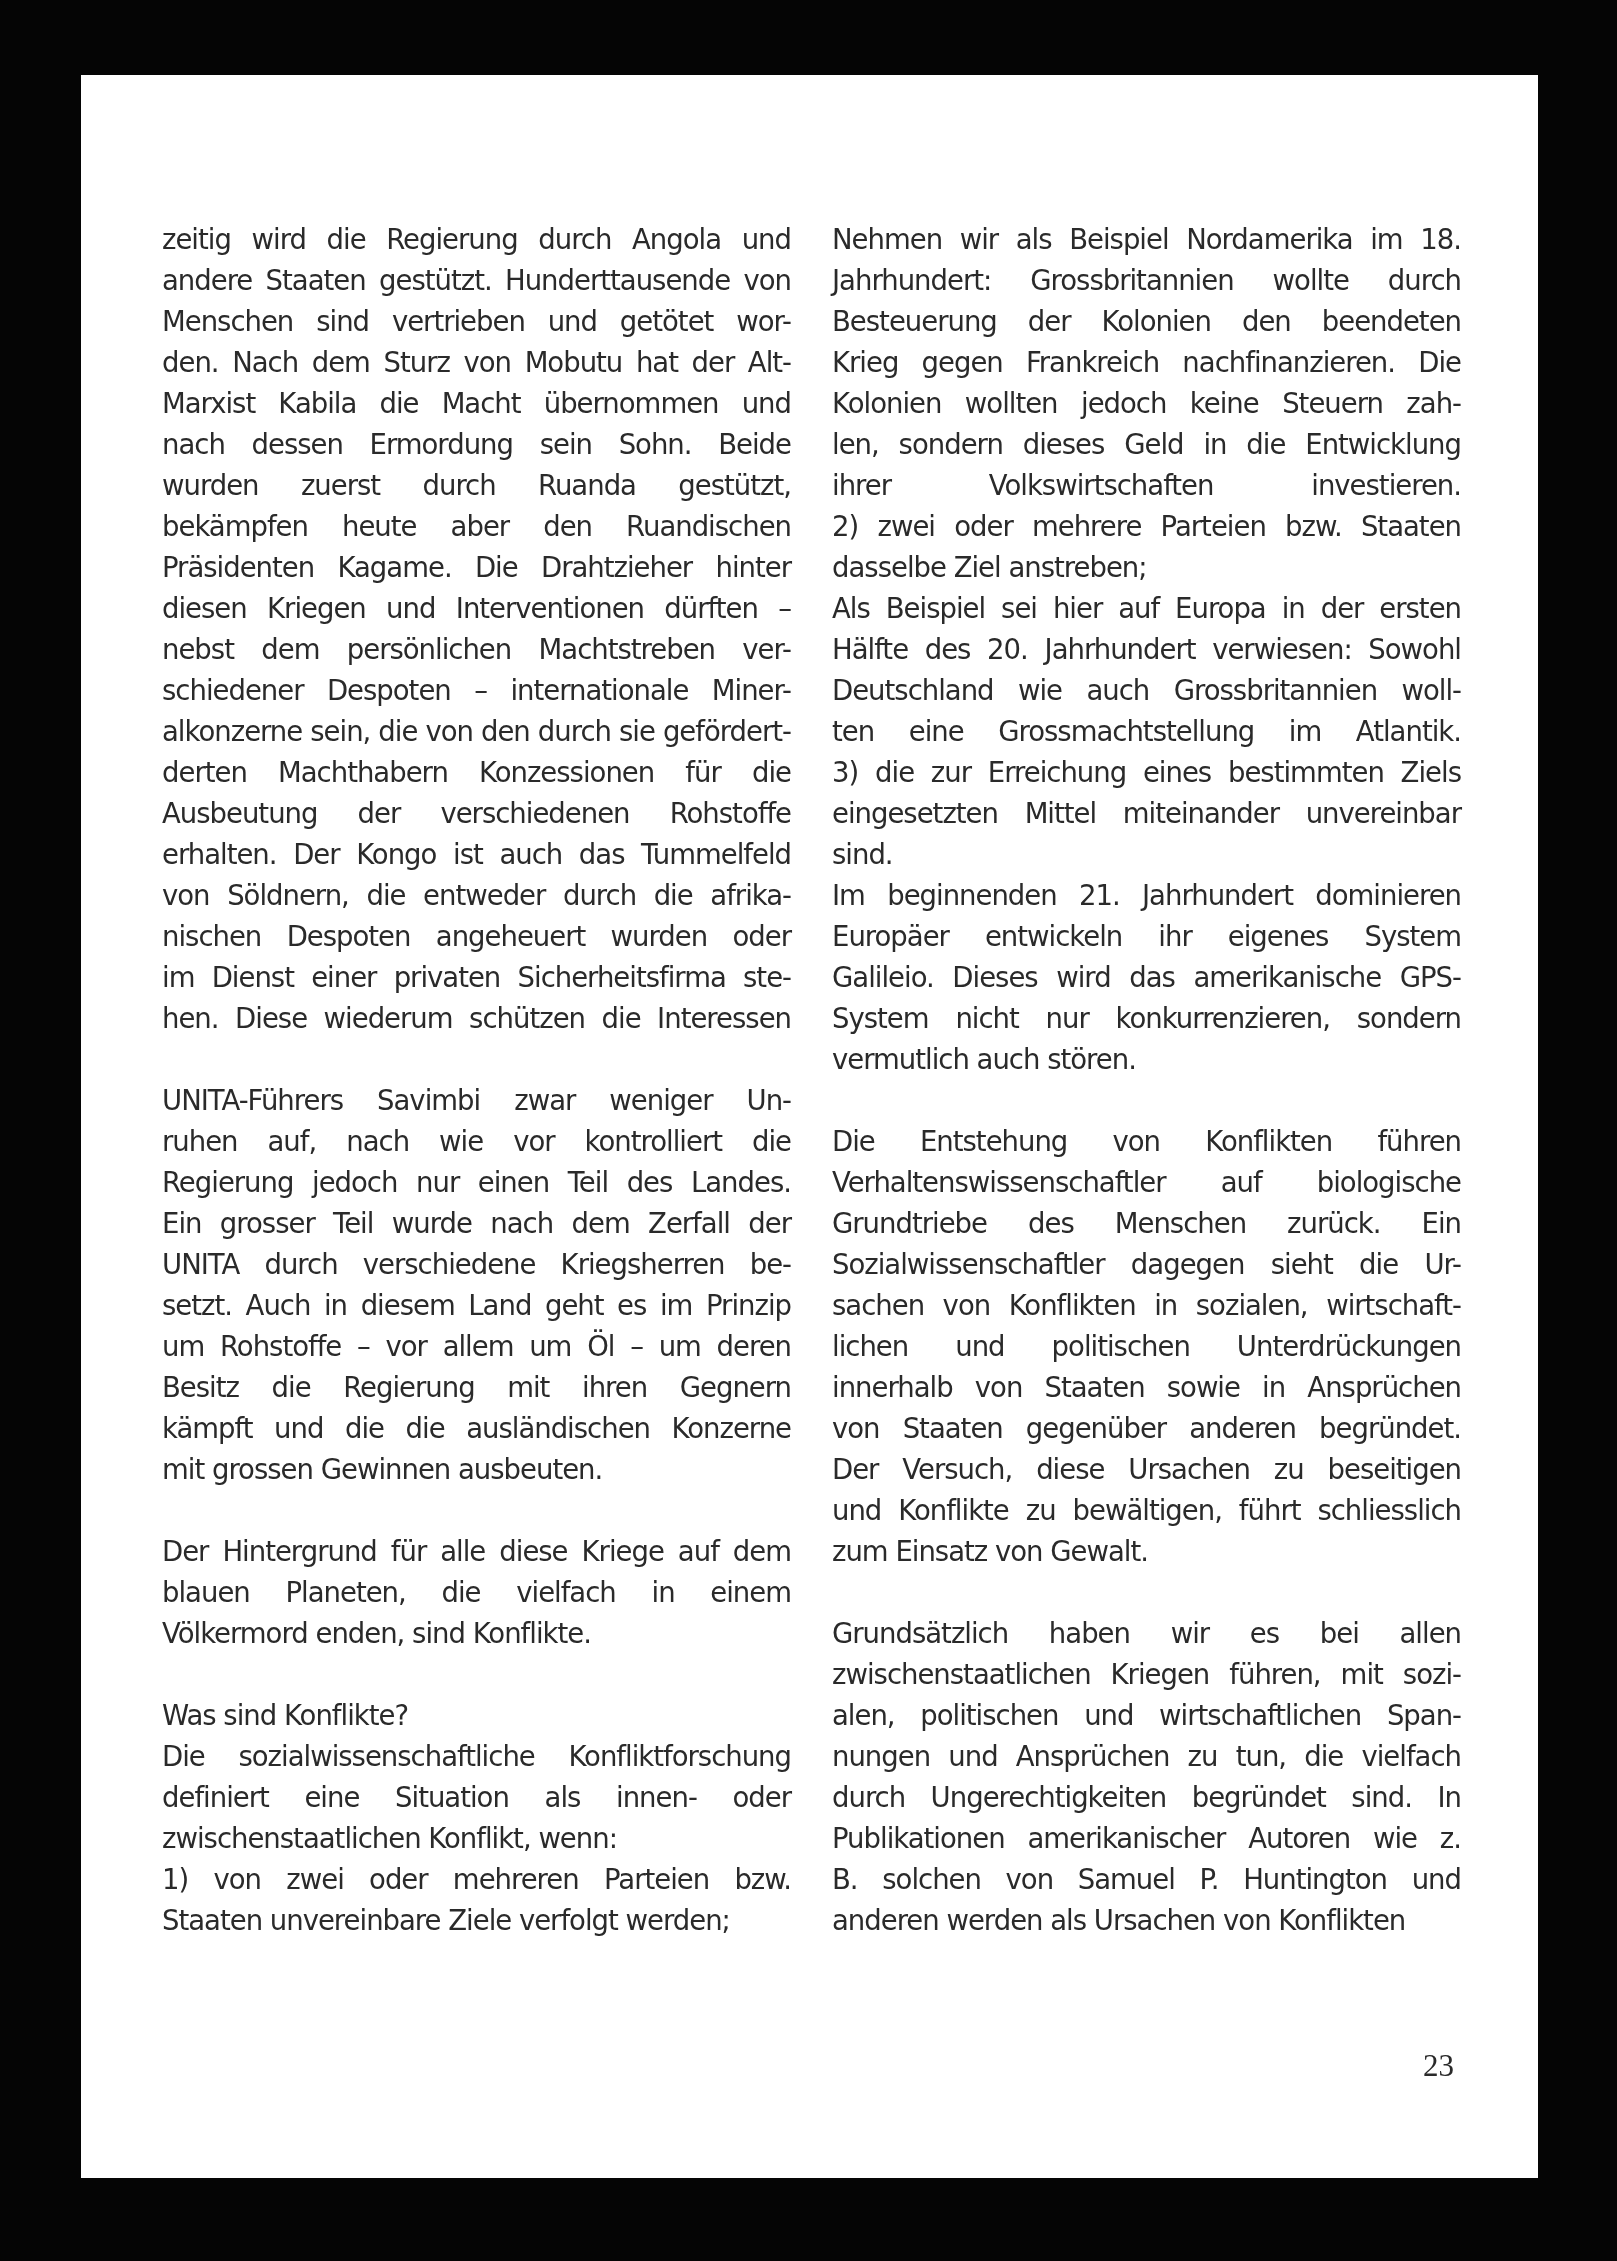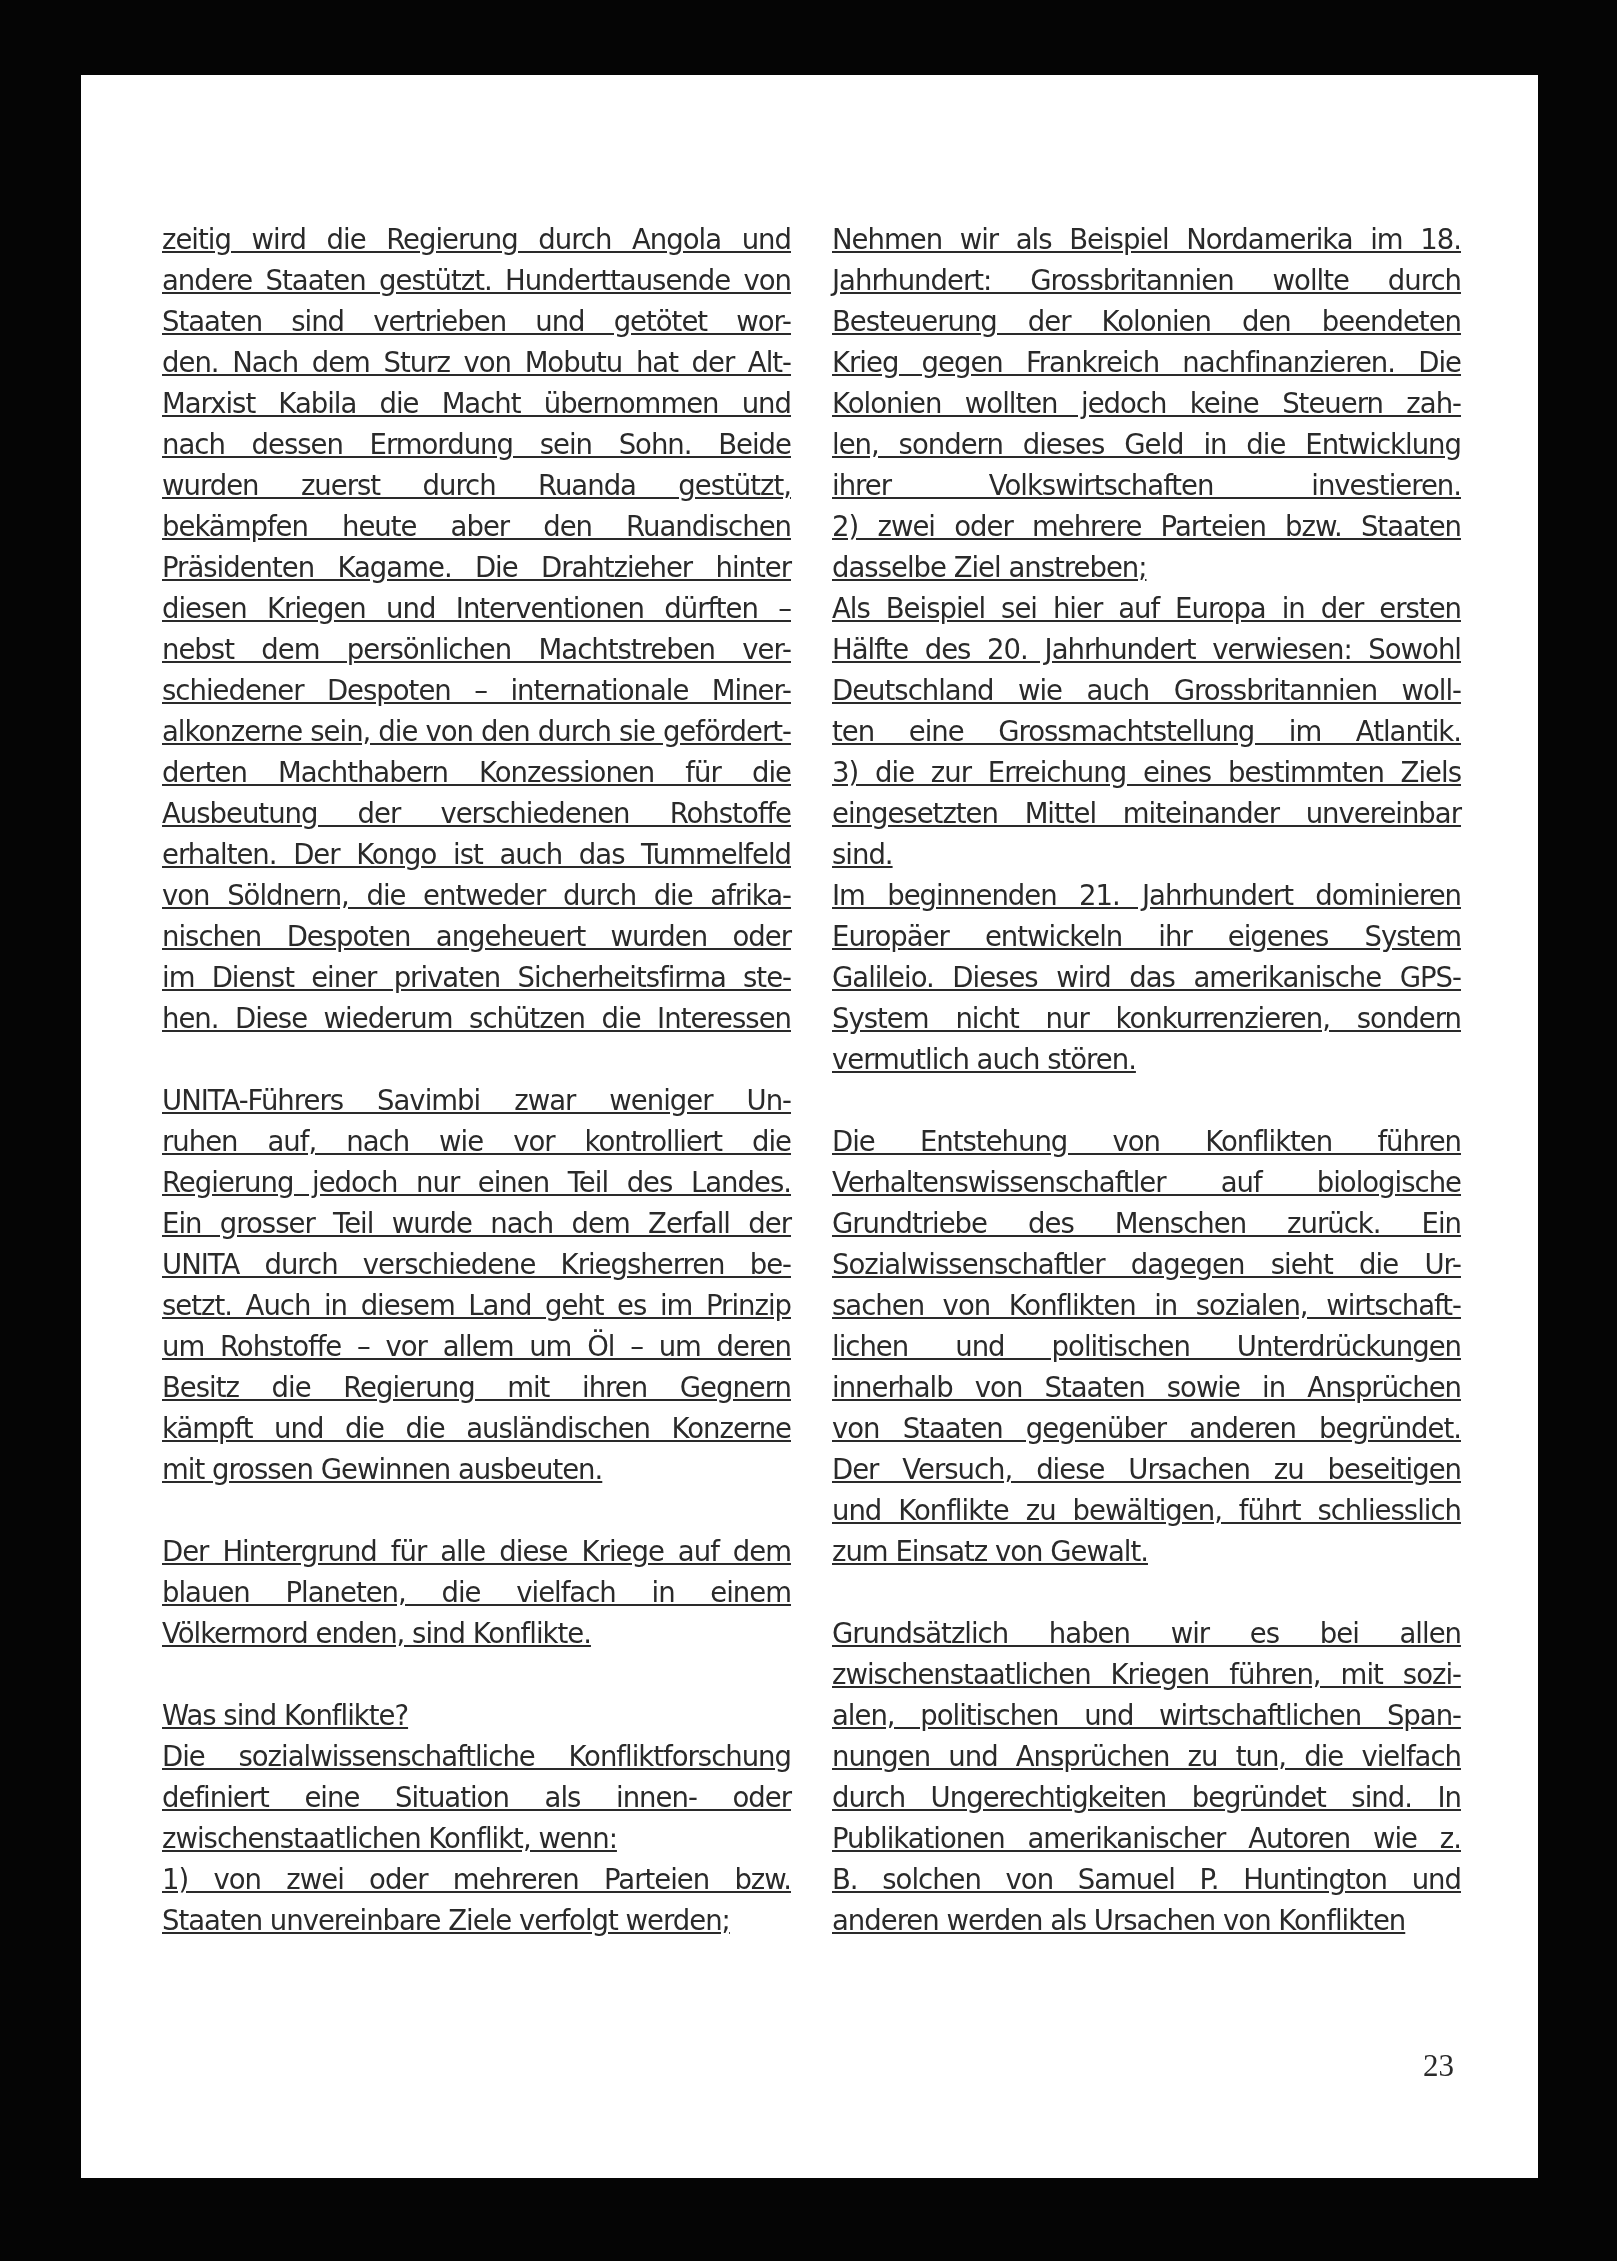--- a/index.html
+++ b/index.html
@@ -18,21 +18,20 @@
   .col {
     position: absolute;
     top: 144px;
     width: 629px;
     font-family: "DejaVu Sans", sans-serif;
     font-size: 27.5px;
     line-height: 41px;
     color: #2a2a2a;
     letter-spacing: -1px;
     word-spacing: 0px;
-    text-decoration: underline;
   }
   .col.left { left: 81px; }
   .col.right { left: 751px; }
   .line {
     display: block;
     white-space: nowrap;
     text-align: justify;
     text-align-last: justify;
     height: 41px;
   }
@@ -48,21 +47,21 @@
   }
 </style>
 </head>
 <body>
 
 <div class="page">
   <div class="col left" id="col-left">
       <div class="paragraph">
         <span class="line">zeitig wird die Regierung durch Angola und</span>
         <span class="line">andere Staaten gestützt. Hunderttausende von</span>
-        <span class="line">Staaten sind vertrieben und getötet wor-</span>
+        <span class="line">Menschen sind vertrieben und getötet wor-</span>
         <span class="line">den. Nach dem Sturz von Mobutu hat der Alt-</span>
         <span class="line">Marxist Kabila die Macht übernommen und</span>
         <span class="line">nach dessen Ermordung sein Sohn. Beide</span>
         <span class="line">wurden zuerst durch Ruanda gestützt,</span>
         <span class="line">bekämpfen heute aber den Ruandischen</span>
         <span class="line">Präsidenten Kagame. Die Drahtzieher hinter</span>
         <span class="line">diesen Kriegen und Interventionen dürften –</span>
         <span class="line">nebst dem persönlichen Machtstreben ver-</span>
         <span class="line">schiedener Despoten – internationale Miner-</span>
         <span class="line">alkonzerne sein, die von den durch sie gefördert-</span>

